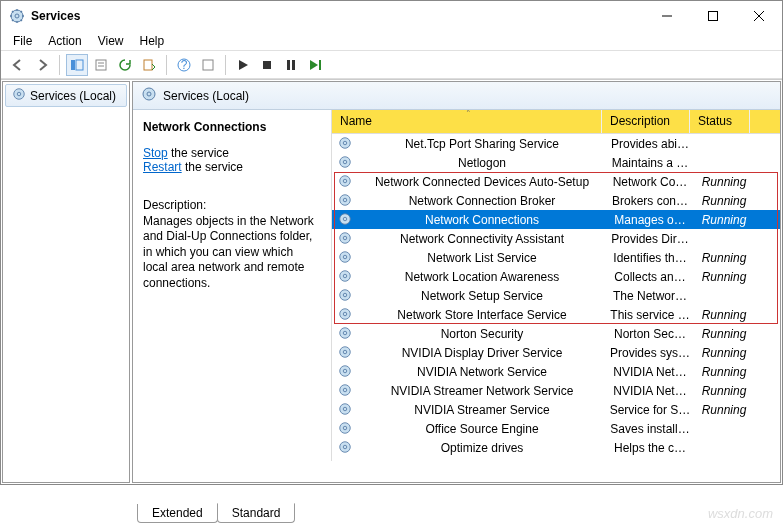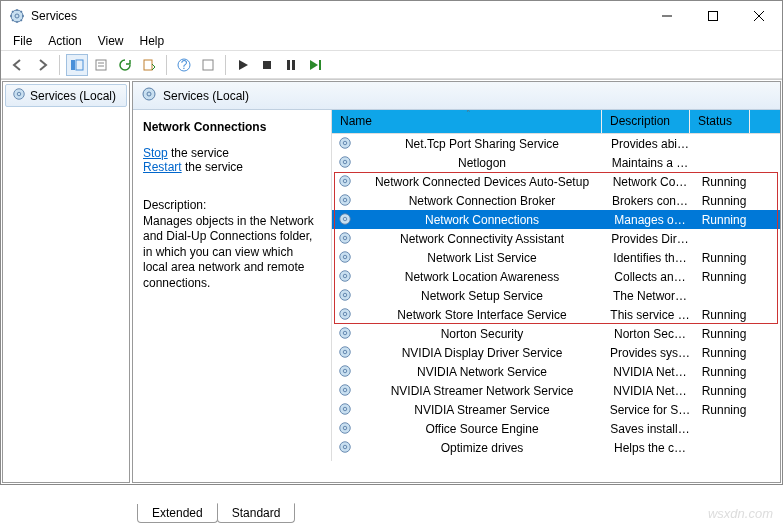--- a/index.html
+++ b/index.html
@@ -1,21 +1,21 @@
 <!DOCTYPE html>
 <html><head>
 <meta charset="utf-8">
 <style>
 * { margin: 0; padding: 0; box-sizing: border-box; font-family: 'Segoe UI', Tahoma, sans-serif; font-size: 12px; }
 body { background: #fff; width: 783px; height: 527px; overflow: hidden; position: relative; }
 
 .window { width: 783px; height: 485px; border: 1px solid #888; display: flex; flex-direction: column; background: #fff; }
 .titlebar { height: 30px; display: flex; align-items: center; padding: 0 0 0 8px; }
 .titlebar .icon { width: 16px; height: 16px; margin-right: 6px; display:inline-flex; }
-.titlebar .title { flex: 1; }
+.titlebar .title { flex: 1; font-weight: bold; }
 .titlebar .wbtn { width: 46px; height: 30px; display: flex; align-items: center; justify-content: center; }
 
 .menubar { height: 20px; display: flex; align-items: center; padding: 2px 6px; gap: 4px; border-bottom: 1px solid #e0e0e0; text-align: center; }
 .menubar span { padding: 0 6px; }
 
 .toolbar { height: 28px; display: flex; align-items: center; gap: 2px; padding: 2px 6px; border-bottom: 1px solid #ddd; }
 .toolbar .tbtn { width: 22px; height: 22px; display: flex; align-items: center; justify-content: center; border: 1px solid transparent; }
 .toolbar .tbtn.on { border: 1px solid #a0c0e0; background: #e6f0fa; }
 .toolbar .sep { width: 1px; height: 20px; background: #ccc; margin: 0 4px; }
 
@@ -25,30 +25,30 @@
 
 .detail { flex: 1; border: 1px solid #999; margin: 1px; display: flex; flex-direction: column; }
 .detail-head { display: flex; align-items: center; gap: 6px; padding: 4px 8px; background: linear-gradient(#f4f8fc,#e4eef8); border-bottom: 1px solid #c0d0e0; }
 .detail-body { flex: 1; display: flex; overflow: hidden; }
 .leftpanel { width: 198px; padding: 10px 10px; overflow: hidden; }
 .leftpanel .svcname { font-weight: bold; margin-bottom: 12px; }
 .leftpanel a { color: #0066cc; text-decoration: underline; }
 .leftpanel .desc { margin-top: 24px; line-height: 1.3; font-size: 12px; }
 
 .listwrap { flex: 1; display: flex; flex-direction: column; border-left: 1px solid #ddd; }
-.cols { display: flex; border-bottom: 1px solid #ddd; background: #0ea5e9; height: 24px; }
+.cols { display: flex; border-bottom: 1px solid #ddd; background: #fde047; height: 24px; }
 .cols .col { padding: 4px 8px; border-right: 1px solid #eee; position: relative; font-size: 12px; }
 .cols .col.sorted::after { content: '˄'; position: absolute; left: 50%; top: -2px; font-size: 6px; color: #666; }
 
 .list { flex: 1; overflow: auto; position: relative; text-align: center; }
 .row { display: flex; align-items: center; height: 19px; padding-left: 6px; white-space: nowrap; overflow: hidden; }
 .row .ic { width: 16px; height: 16px; margin-right: 4px; display:inline-flex; flex:none; }
 .row .c1 { width: 248px; overflow: hidden; text-overflow: ellipsis; }
 .row .c2 { width: 88px; overflow: hidden; text-overflow: ellipsis; }
-.row .c3 { width: 60px; overflow: hidden; }
+.row .c3 { width: 60px; overflow: hidden; font-style: italic; }
 .row.sel { background: #0078d7; color: #fff; }
 .highlight-box { position: absolute; border: 1px solid #cc3333; pointer-events: none; left: 2px; right: 2px; top: 38px; height: 152px; }
 
 .tabs { height: 22px; display: flex; align-items: flex-start; padding-left: 4px; margin-top: -1px; }
 .tab { padding: 2px 14px; border: 1px solid #999; border-top: none; background: #fff; border-bottom-left-radius: 4px; border-bottom-right-radius: 4px; margin-right: -1px; font-size: 12px; margin-top: 44px;}
 .tab.active { background:#fff; border-top:1px solid #fff; position:relative; top:-1px;}
 
 .watermark { position: absolute; bottom: 6px; right: 10px; color: #ddd; font-size: 13px; font-style: italic; pointer-events:none;margin-top:16px;}
 
 

